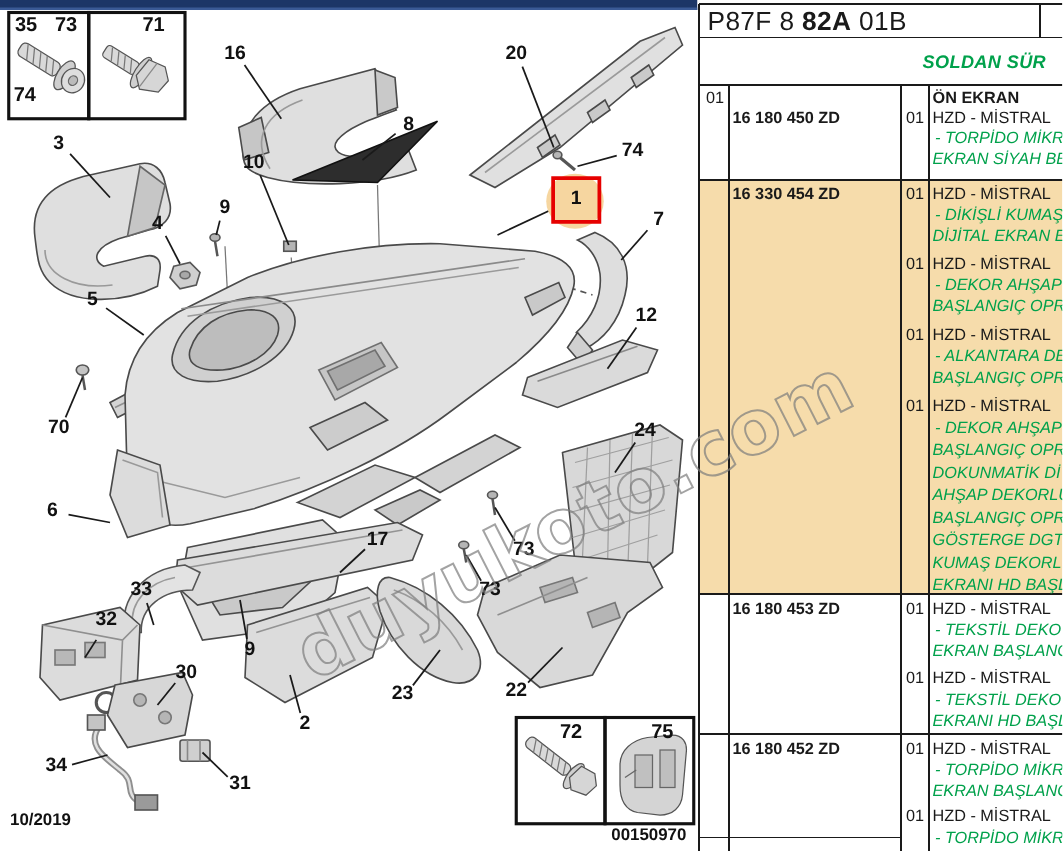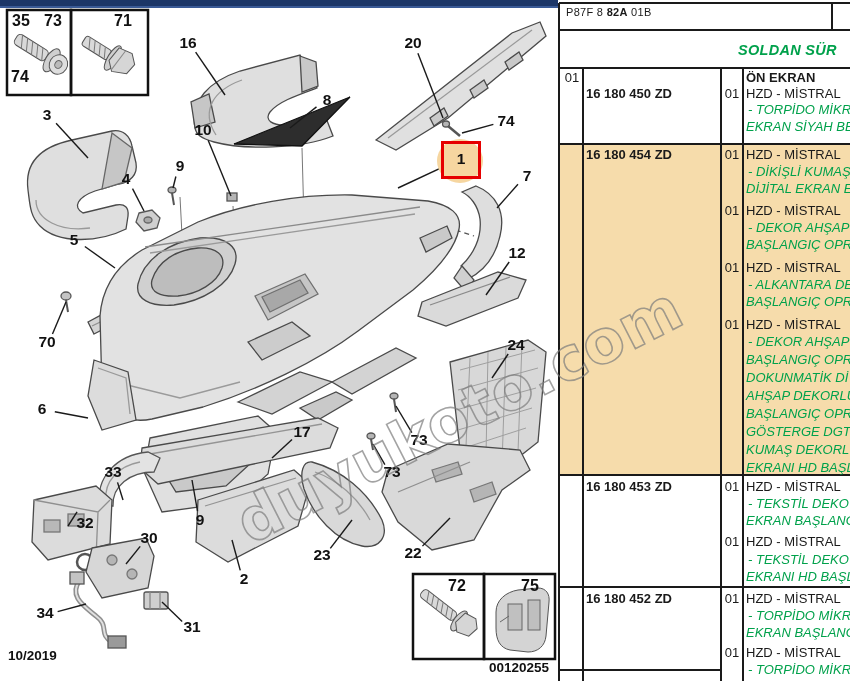--- a/index.html
+++ b/index.html
@@ -4,21 +4,21 @@
 <style>
   html,body{margin:0;padding:0;background:#fff;}
   #page{position:relative;width:850px;height:681px;background:#fff;overflow:hidden;
         font-family:"Liberation Sans",sans-serif;color:#1a1a1a;}
   .abs{position:absolute;}
   
   .t{position:absolute;font-size:13px;line-height:16px;white-space:nowrap;color:#1a1a1a;}
   .b{font-weight:bold;}
   .g{color:#00a14b;font-style:italic;}
   .qty{width:22px;text-align:center;}
-  .doc-code{position:absolute;left:566px;top:6px;font-size:11px;letter-spacing:.3px;white-space:nowrap;}
+  .doc-code{position:absolute;left:566px;top:6px;font-size:21px;letter-spacing:.3px;white-space:nowrap;}
   .doc-code .bold{font-weight:bold;}
   .drive{position:absolute;left:738px;top:42px;font-size:14.5px;font-weight:bold;font-style:italic;
          color:#00a14b;white-space:nowrap;letter-spacing:.3px;text-align:center;}
   .row{position:absolute;left:559px;width:323px;}
   
   .callout{position:absolute;transform:translate(-50%,-55%);font-weight:bold;font-size:15.5px;
            color:#111;white-space:nowrap;}
   .inset-label{position:absolute;font-weight:bold;font-size:16px;color:#111;}
   .code{position:absolute;font-weight:bold;font-size:13.5px;color:#111;}
   .tan-circle{position:absolute;left:437px;top:139px;width:46px;height:44px;border-radius:50%;
@@ -252,21 +252,21 @@
     </svg>
 
   <span class="inset-label" style="left:12px;top:12px">35</span>
   <span class="inset-label" style="left:44px;top:12px">73</span>
   <span class="inset-label" style="left:11px;top:68px">74</span>
   <span class="inset-label" style="left:114px;top:12px">71</span>
   <span class="inset-label" style="left:448px;top:577px">72</span>
   <span class="inset-label" style="left:521px;top:577px">75</span>
 
   <span class="code" style="left:8px;top:648px">10/2019</span>
-  <span class="code" style="left:489px;top:660px">00120255</span>
+  <span class="code" style="left:489px;top:660px">00150970</span>
 
   <div class="tan-circle"></div>
   <div class="red-box"></div>
 
   <div id="callout-layer" class="abs" style="left:0;top:0;width:558px;height:681px">
       <span class="callout" style="left: 188px; top: 44px;">16</span>
       <span class="callout" style="left: 413px; top: 44px; text-align: right;">20</span>
       <span class="callout" style="left: 327px; top: 101px;">8</span>
       <span class="callout" style="left: 506px; top: 122px;">74</span>
       <span class="callout" style="left: 47px; top: 116px;">3</span>
@@ -277,21 +277,21 @@
       <span class="callout" style="left: 527px; top: 177px;">7</span>
       <span class="callout" style="left: 74px; top: 241px;">5</span>
       <span class="callout" style="left: 517px; top: 254px;">12</span>
       <span class="callout" style="left: 47px; top: 343px;">70</span>
       <span class="callout" style="left: 516px; top: 346px;">24</span>
       <span class="callout" style="left: 42px; top: 410px;">6</span>
       <span class="callout" style="left: 302px; top: 433px;">17</span>
       <span class="callout" style="left: 419px; top: 441px;">73</span>
       <span class="callout" style="left: 392px; top: 473px;">73</span>
       <span class="callout" style="left: 113px; top: 473px;">33</span>
-      <span class="callout" style="left: 85px; top: 524px;">32</span>
+      <span class="callout" style="left: 85px; top: 497px;">32</span>
       <span class="callout" style="left: 200px; top: 521px;">9</span>
       <span class="callout" style="left: 149px; top: 539px;">30</span>
       <span class="callout" style="left: 322px; top: 556px;">23</span>
       <span class="callout" style="left: 413px; top: 554px;">22</span>
       <span class="callout" style="left: 244px; top: 580px;">2</span>
       <span class="callout" style="left: 45px; top: 614px;">34</span>
       <span class="callout" style="left: 192px; top: 628px;">31</span>
     </div>
 
   <div class="orange-band"></div>
@@ -320,21 +320,21 @@
     <span class="t qty" style="left:2px;top:2px">01</span>
     <span class="t b" style="left:187px;top:2px">ÖN EKRAN</span>
     <span class="t b" style="left:27px;top:18px">16 180 450 ZD</span>
     <span class="t qty" style="left:162px;top:18px">01</span>
     <span class="t" style="left:187px;top:18px">HZD - MİSTRAL</span>
     <span class="t g" style="left:189px;top:34px">- TORPİDO MİKR</span>
     <span class="t g" style="left:187px;top:51px">EKRAN SİYAH BE</span>
   </div>
 
   <div class="row" style="top:144px;height:331px">
-    <span class="t b" style="left:27px;top:3px">16 180 454 ZD</span>
+    <span class="t b" style="left:27px;top:3px">16 330 454 ZD</span>
     <span class="t qty" style="left:162px;top:3px">01</span>
     <span class="t" style="left:187px;top:3px">HZD - MİSTRAL</span>
     <span class="t g" style="left:189px;top:20px">- DİKİŞLİ KUMAŞ</span>
     <span class="t g" style="left:187px;top:37px">DİJİTAL EKRAN E</span>
     <span class="t qty" style="left:162px;top:59px">01</span>
     <span class="t" style="left:187px;top:59px">HZD - MİSTRAL</span>
     <span class="t g" style="left:189px;top:76px">- DEKOR AHŞAP</span>
     <span class="t g" style="left:187px;top:93px">BAŞLANGIÇ OPR</span>
     <span class="t qty" style="left:162px;top:116px">01</span>
     <span class="t" style="left:187px;top:116px">HZD - MİSTRAL</span>

